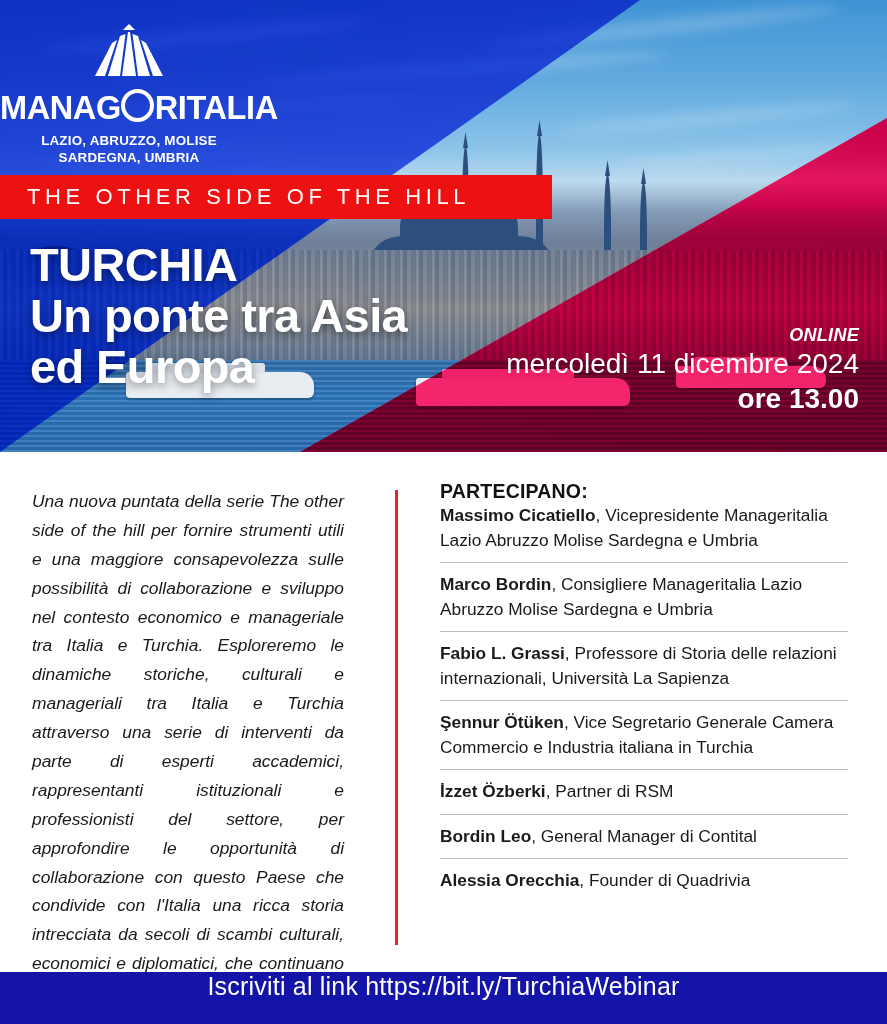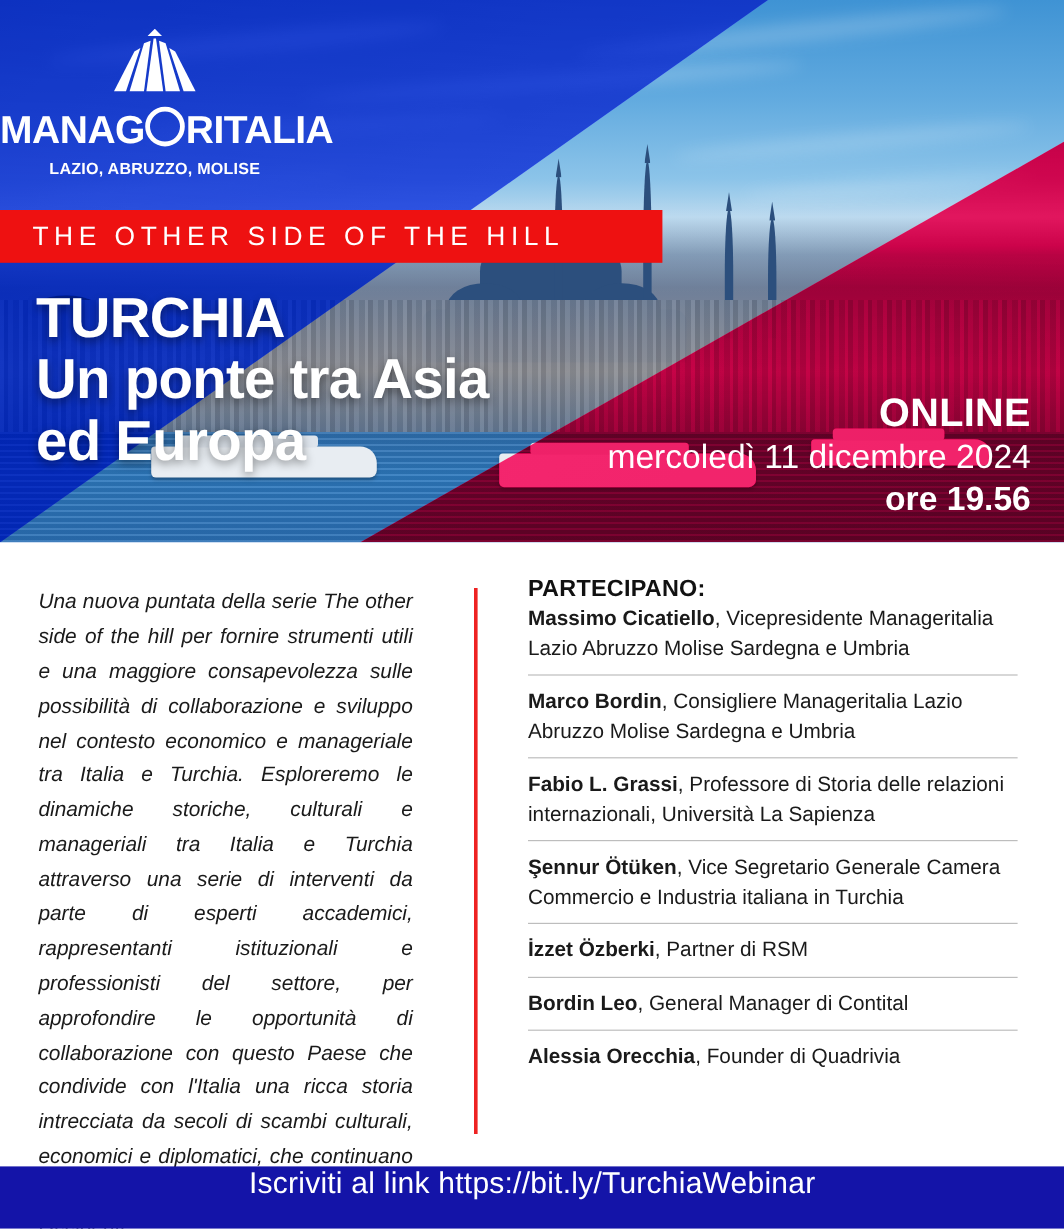--- a/index.html
+++ b/index.html
@@ -24,21 +24,21 @@
   }
 
   
   .hero {
     position: absolute;
     left: 0;
     top: 0;
     width: 887px;
     height: 452px;
     overflow: hidden;
-    background: #3b82f6;
+    background: #000000;
   }
 
   
   .photo {
     position: absolute;
     inset: 0;
     background:
       linear-gradient(to bottom,
         rgba(255,255,255,0.00) 0%,
         rgba(255,255,255,0.00) 36%,
@@ -262,24 +262,25 @@
   
   .hero-date {
     position: absolute;
     right: 28px;
     top: 325px;
     z-index: 6;
     text-align: right;
     color: #ffffff;
   }
   .date-online {
-    font-size: 33px;
+    font-size: 18px;
     font-weight: 700;
     line-height: 1.14;
     letter-spacing: .3px;
+    font-style: italic;
   }
   .date-line {
     font-size: 28px;
     font-weight: 400;
     line-height: 1.3;
     white-space: nowrap;
   }
   .date-line b { font-weight: 400; }
   .date-time {
     font-size: 28px;
@@ -410,37 +411,38 @@
         <polygon points="42,0 48,6 36,6" fill="#ffffff"></polygon>
         <polygon points="41,8 43,8 49,52 35,52" fill="#ffffff"></polygon>
         <polygon points="38.5,10 33,52 21,52 33,12" fill="#ffffff"></polygon>
         <polygon points="45.5,10 51,52 63,52 51,12" fill="#ffffff"></polygon>
         <polygon points="30,16 18,52 8,52 25,19" fill="#ffffff"></polygon>
         <polygon points="54,16 66,52 76,52 59,19" fill="#ffffff"></polygon>
       </svg>
       <div class="logo-word"><span>MANAG</span><span class="o-ring"></span><span>RITALIA</span></div>
       <div class="logo-sub">
         <div>LAZIO, ABRUZZO, MOLISE</div>
+        <div>SARDEGNA, UMBRIA</div>
       </div>
     </div>
 
     <div class="series-banner">
       <span>THE OTHER SIDE OF THE HILL</span>
     </div>
 
     <div class="hero-title">
       <div>TURCHIA</div>
       <div>Un ponte tra Asia</div>
       <div>ed Europa</div>
     </div>
 
     <div class="hero-date">
       <div class="date-online">ONLINE</div>
       <div class="date-line"><span>mercoledì </span><b>11 dicembre 2024</b></div>
-      <div class="date-time">ore 19.56</div>
+      <div class="date-time">ore 13.00</div>
     </div>
   </div>
 
   <div class="content">
 
     <div class="intro">Una nuova puntata della serie The other side of the hill per fornire strumenti utili e una maggiore consapevolezza sulle possibilità di collaborazione e sviluppo nel contesto economico e manageriale tra Italia e Turchia. Esploreremo le dinamiche storiche, culturali e manageriali tra Italia e Turchia attraverso una serie di interventi da parte di esperti accademici, rappresentanti istituzionali e professionisti del settore, per approfondire le opportunità di collaborazione con questo Paese che condivide con l'Italia una ricca storia intrecciata da secoli di scambi culturali, economici e diplomatici, che continuano a rappresentare un ponte tra Oriente e Occidente.</div>
 
     <div class="divider-v"></div>
 
     <div class="speakers">

